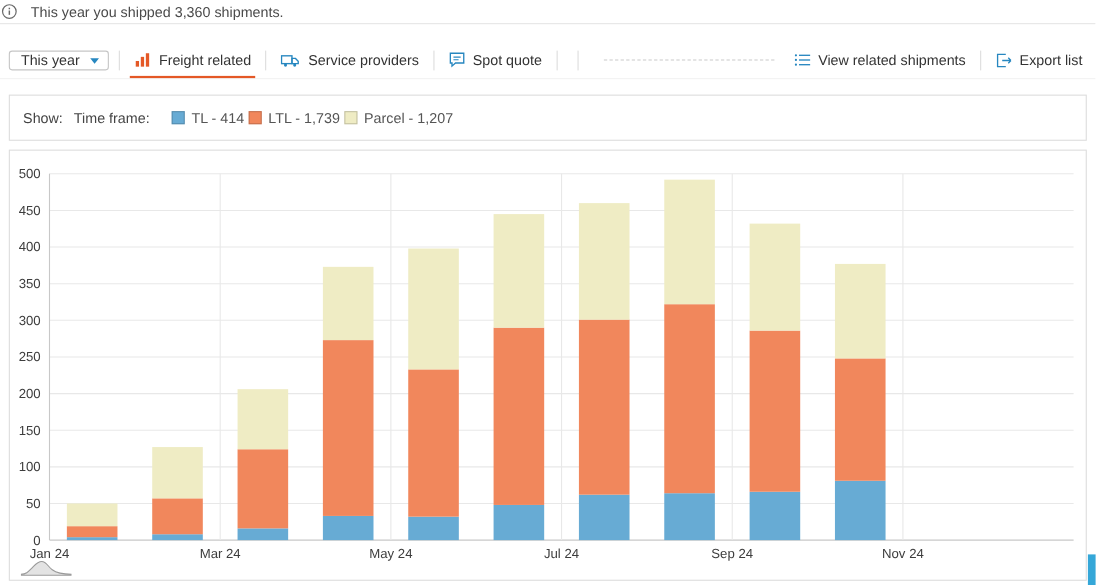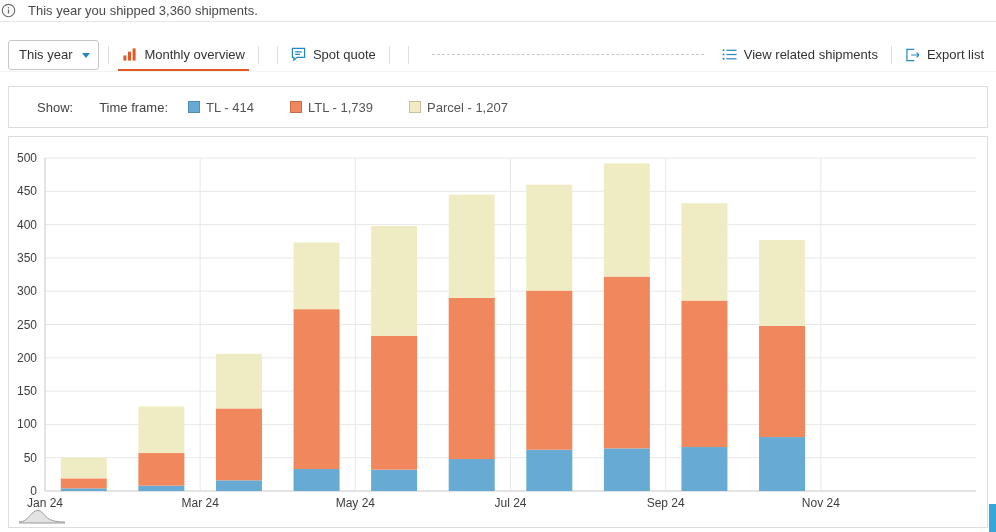--- a/index.html
+++ b/index.html
@@ -7,41 +7,41 @@
     font-family: "Liberation Sans", sans-serif; font-size: 13px; color: #3d3d3d; }
 
   
   .info-bar { height: 22px; display: flex; align-items: center; gap: 12px;
     padding: 0 1px; border-bottom: 1px solid #e6e6e6; color: #4a4a4a; }
   .info-bar .ico { display: inline-flex; }
 
   
   .toolbar { margin-top: 16px; height: 34px; display: flex; align-items: center;
     padding: 0 8px; border-bottom: 1px solid #f2f2f2; }
-  .select { position: relative; height: 30px; border: 1px solid #c6c6c6; border-radius: 3px;
+  .select { position: relative; height: 18px; border: 1px solid #c6c6c6; border-radius: 3px;
     background: #fff; display: inline-flex; align-items: center; padding: 0 26px 0 10px;
     cursor: pointer; color: #333; white-space: nowrap; }
   .caret { position: absolute; right: 8px; top: 50%; margin-top: -2px; width: 0; height: 0;
     border-left: 4px solid transparent; border-right: 4px solid transparent;
     border-top: 5px solid #2787c0; }
   .sep { width: 1px; height: 18px; background: #ddd; margin: 0 9px; }
   .tab, .action { height: 34px; display: inline-flex; align-items: center; gap: 7px;
     padding: 0 4px; cursor: pointer; position: relative; color: #333; white-space: nowrap; }
   .tab .icon, .action .icon { color: #2787c0; display: inline-flex; }
   .tab.active { }
   .tab.active .icon { color: #e45826; }
   .tab.active::after { content: ""; position: absolute; left: 0; right: 0; bottom: 1px;
     height: 2px; background: #e45826; }
   .dashed-fill { flex: 1; border-bottom: 1px dashed #c9c9c9; margin: 0 14px; height: 1px; }
 
   
   .filter-bar { margin: 14px 8px 0; height: 42px; border: 1px solid #ddd;
-    display: flex; align-items: center; padding: 0 28px; gap: 10px; }
+    display: flex; align-items: center; padding: 0 12px; gap: 10px; }
   .filter-bar .lbl { color: #444; }
-  .legend { display: flex; align-items: flex-start; gap: 36px; margin-left: 10px; }
+  .legend { display: flex; align-items: flex-start; gap: 4px; margin-left: 10px; }
   .legend-item { display: inline-flex; align-items: center; gap: 6px; cursor: pointer; color: #555; }
   .swatch { width: 12px; height: 12px; border: 1px solid rgba(0,0,0,.18); display: inline-block; }
 
   
   .chart-panel { margin: 8px 8px 0; border: 1px solid #ddd; height: 392px;
     position: relative; background: #fff; }
   .chart-panel svg text { font-family: "Liberation Sans", sans-serif; }
   .navigator { position: absolute; left: 10px; top: 370px; }
 
   
@@ -70,24 +70,35 @@
   <div class="sep"></div>
 
   <div class="tab active">
     <span class="icon">
       <svg width="15" height="15" viewBox="0 0 16 16" fill="currentColor">
           <rect x="1.5" y="9" width="3.2" height="5.5"></rect>
           <rect x="6.4" y="5" width="3.2" height="9.5"></rect>
           <rect x="11.3" y="1.5" width="3.2" height="13"></rect>
         </svg>
     </span>
-    <span>Monthly overview</span>
-  </div>
-  <div class="sep"></div>
-
+    <span>Freight related</span>
+  </div>
+  <div class="sep"></div>
+
+  <div class="tab">
+    <span class="icon">
+      <svg width="18" height="14" viewBox="0 0 19 14" fill="none" stroke="currentColor" stroke-width="1.3">
+          <rect x="1" y="2.5" width="10" height="7.5"></rect>
+          <path d="M11 5h3.4l2.6 2.8V10h-6z"></path>
+          <circle cx="4.8" cy="11.4" r="1.5" fill="currentColor" stroke="none"></circle>
+          <circle cx="13.6" cy="11.4" r="1.5" fill="currentColor" stroke="none"></circle>
+        </svg>
+    </span>
+    <span>Service providers</span>
+  </div>
   <div class="sep"></div>
 
   <div class="tab">
     <span class="icon">
       <svg width="15" height="15" viewBox="0 0 16 16" fill="none" stroke="currentColor" stroke-width="1.3">
           <path d="M1.5 1.5h13v9.5H6.5l-3.4 3v-3H1.5z"></path>
           <path d="M4.5 5.2h7M4.5 7.8h5" stroke-width="1.2"></path>
         </svg>
     </span>
     <span>Spot quote</span>
@@ -120,21 +131,21 @@
           <path d="M10 1.5H2v12h8"></path>
           <path d="M6.5 7.5H15M15 7.5l-2.6-2.6M15 7.5l-2.6 2.6"></path>
         </svg>
     </span>
     <span>Export list</span>
   </div>
 </div>
 
 <div class="filter-bar">
   <span class="lbl">Show:</span>
-  <span class="lbl" style="margin-left:16px">Time frame:</span>
+  <span class="lbl" style="margin-left:0">Time frame:</span>
   <div class="legend">
     <span class="legend-item">
       <span class="swatch" style="background: rgb(103, 171, 212);"></span>
       <span>TL - 414</span>
     </span>
     <span class="legend-item">
       <span class="swatch" style="background: rgb(241, 135, 92);"></span>
       <span>LTL - 1,739</span>
     </span>
     <span class="legend-item">

